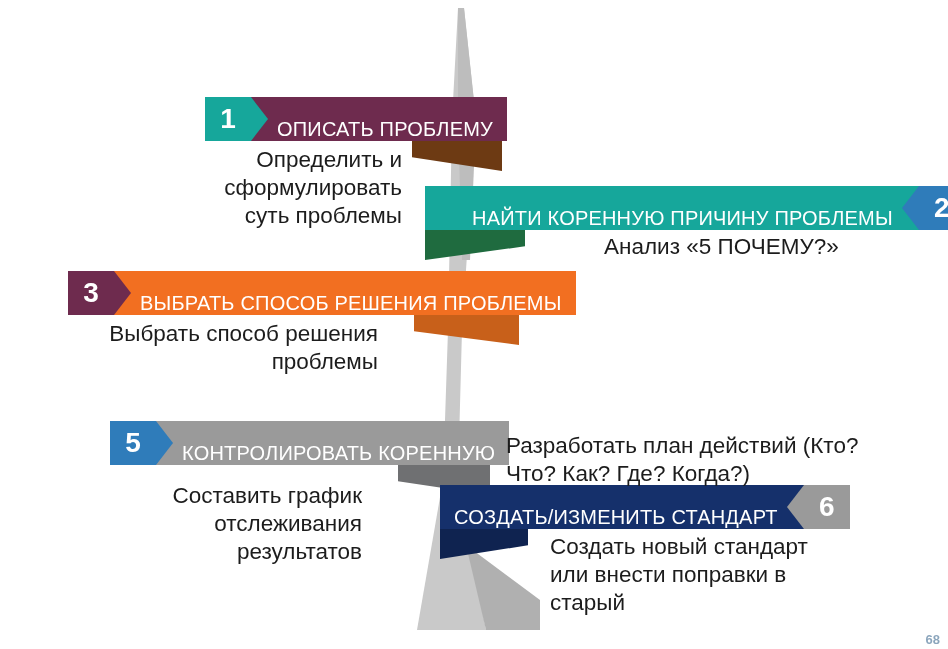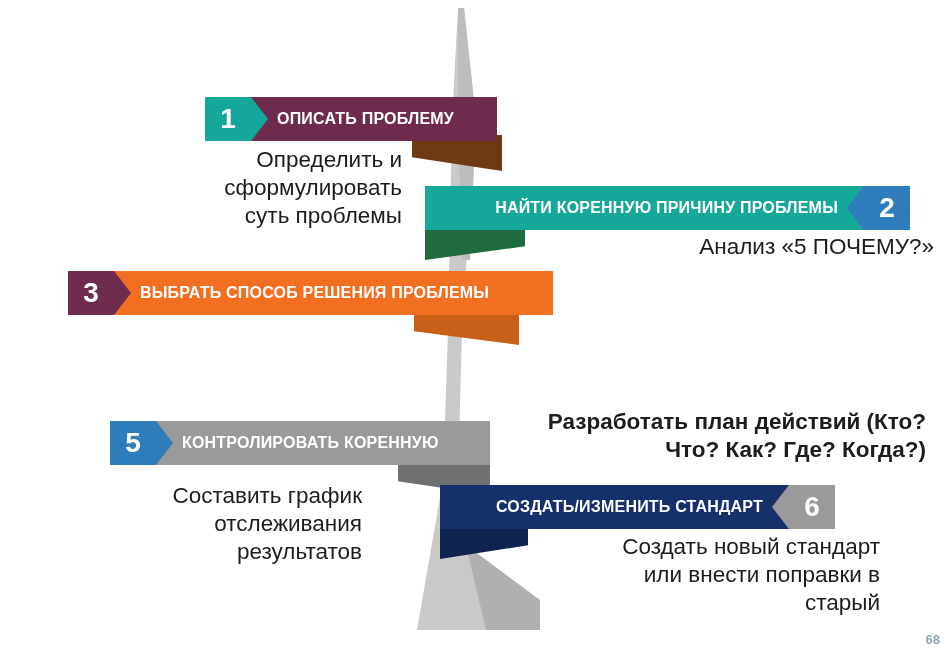--- a/index.html
+++ b/index.html
@@ -61,25 +61,25 @@
     left: -17px;
     top: 0;
     width: 0; height: 0;
     border-top: 22px solid transparent;
     border-bottom: 22px solid transparent;
     border-right: 17px solid currentColor;
   }
 
   .labelbar {
     display: flex;
-    align-items: center;
+    align-items: flex-end;
     flex: 1 1 auto;
     color: #ffffff;
-    font-size: 16px;
-    font-weight: bold;
+    font-size: 20px;
+    font-weight: normal;
     letter-spacing: 0.2px;
     white-space: nowrap;
   }
   .labelbar.pad-left  { padding-left: 26px; padding-right: 14px; }
   .labelbar.pad-right { padding-right: 26px; padding-left: 14px; justify-content: flex-end; }
 
   
   .fold {
     position: absolute;
     z-index: 1;
@@ -89,21 +89,21 @@
   
   .caption {
     position: absolute;
     color: #1c1c1c;
     font-size: 22.5px;
     line-height: 1.24;
     z-index: 4;
     white-space: pre-line;
   }
   .cap-right { text-align: right; }
-  .cap-left  { text-align: right; }
+  .cap-left  { text-align: left; }
 
   .corner-mark {
     position: absolute;
     right: 8px;
     bottom: 2px;
     font-size: 13px;
     font-weight: bold;
     color: #2d5d86;
     opacity: 0.55;
     z-index: 6;
@@ -160,22 +160,24 @@
                 background:#c8601a; clip-path:polygon(0 0, 100% 0, 100% 100%, 0 62%);"></div>
     <div class="banner">
       <div class="numbox left" style="background:#6e2b4e; color:#6e2b4e;">
         <span style="color:#ffffff;">3</span>
       </div>
       <div class="labelbar pad-left" style="background:#f26f21;">
         <span>ВЫБРАТЬ СПОСОБ РЕШЕНИЯ ПРОБЛЕМЫ</span>
       </div>
     </div>
   </div>
-
-  <div class="caption cap-left" style="left:506px; top:408px; width:420px;font-weight:bold;">Разработать план действий (Кто?
+  <div class="caption cap-right" style="left:48px; top:320px; width:330px;">Выбрать способ решения
+проблемы</div>
+
+  <div class="caption cap-left" style="left:506px; top:432px; width:420px;">Разработать план действий (Кто?
 Что? Как? Где? Когда?)</div>
 
   <div class="step" style="left:110px; top:421px; width:380px;">
     <div class="fold" style="left:288px; top:38px; width:92px; height:36px;
                 background:#6f7072; clip-path:polygon(0 0, 100% 0, 100% 100%, 0 62%);"></div>
     <div class="banner">
       <div class="numbox left" style="background:#2f7cba; color:#2f7cba;">
         <span style="color:#ffffff;">5</span>
       </div>
       <div class="labelbar pad-left" style="background:#9a9a9a;">

